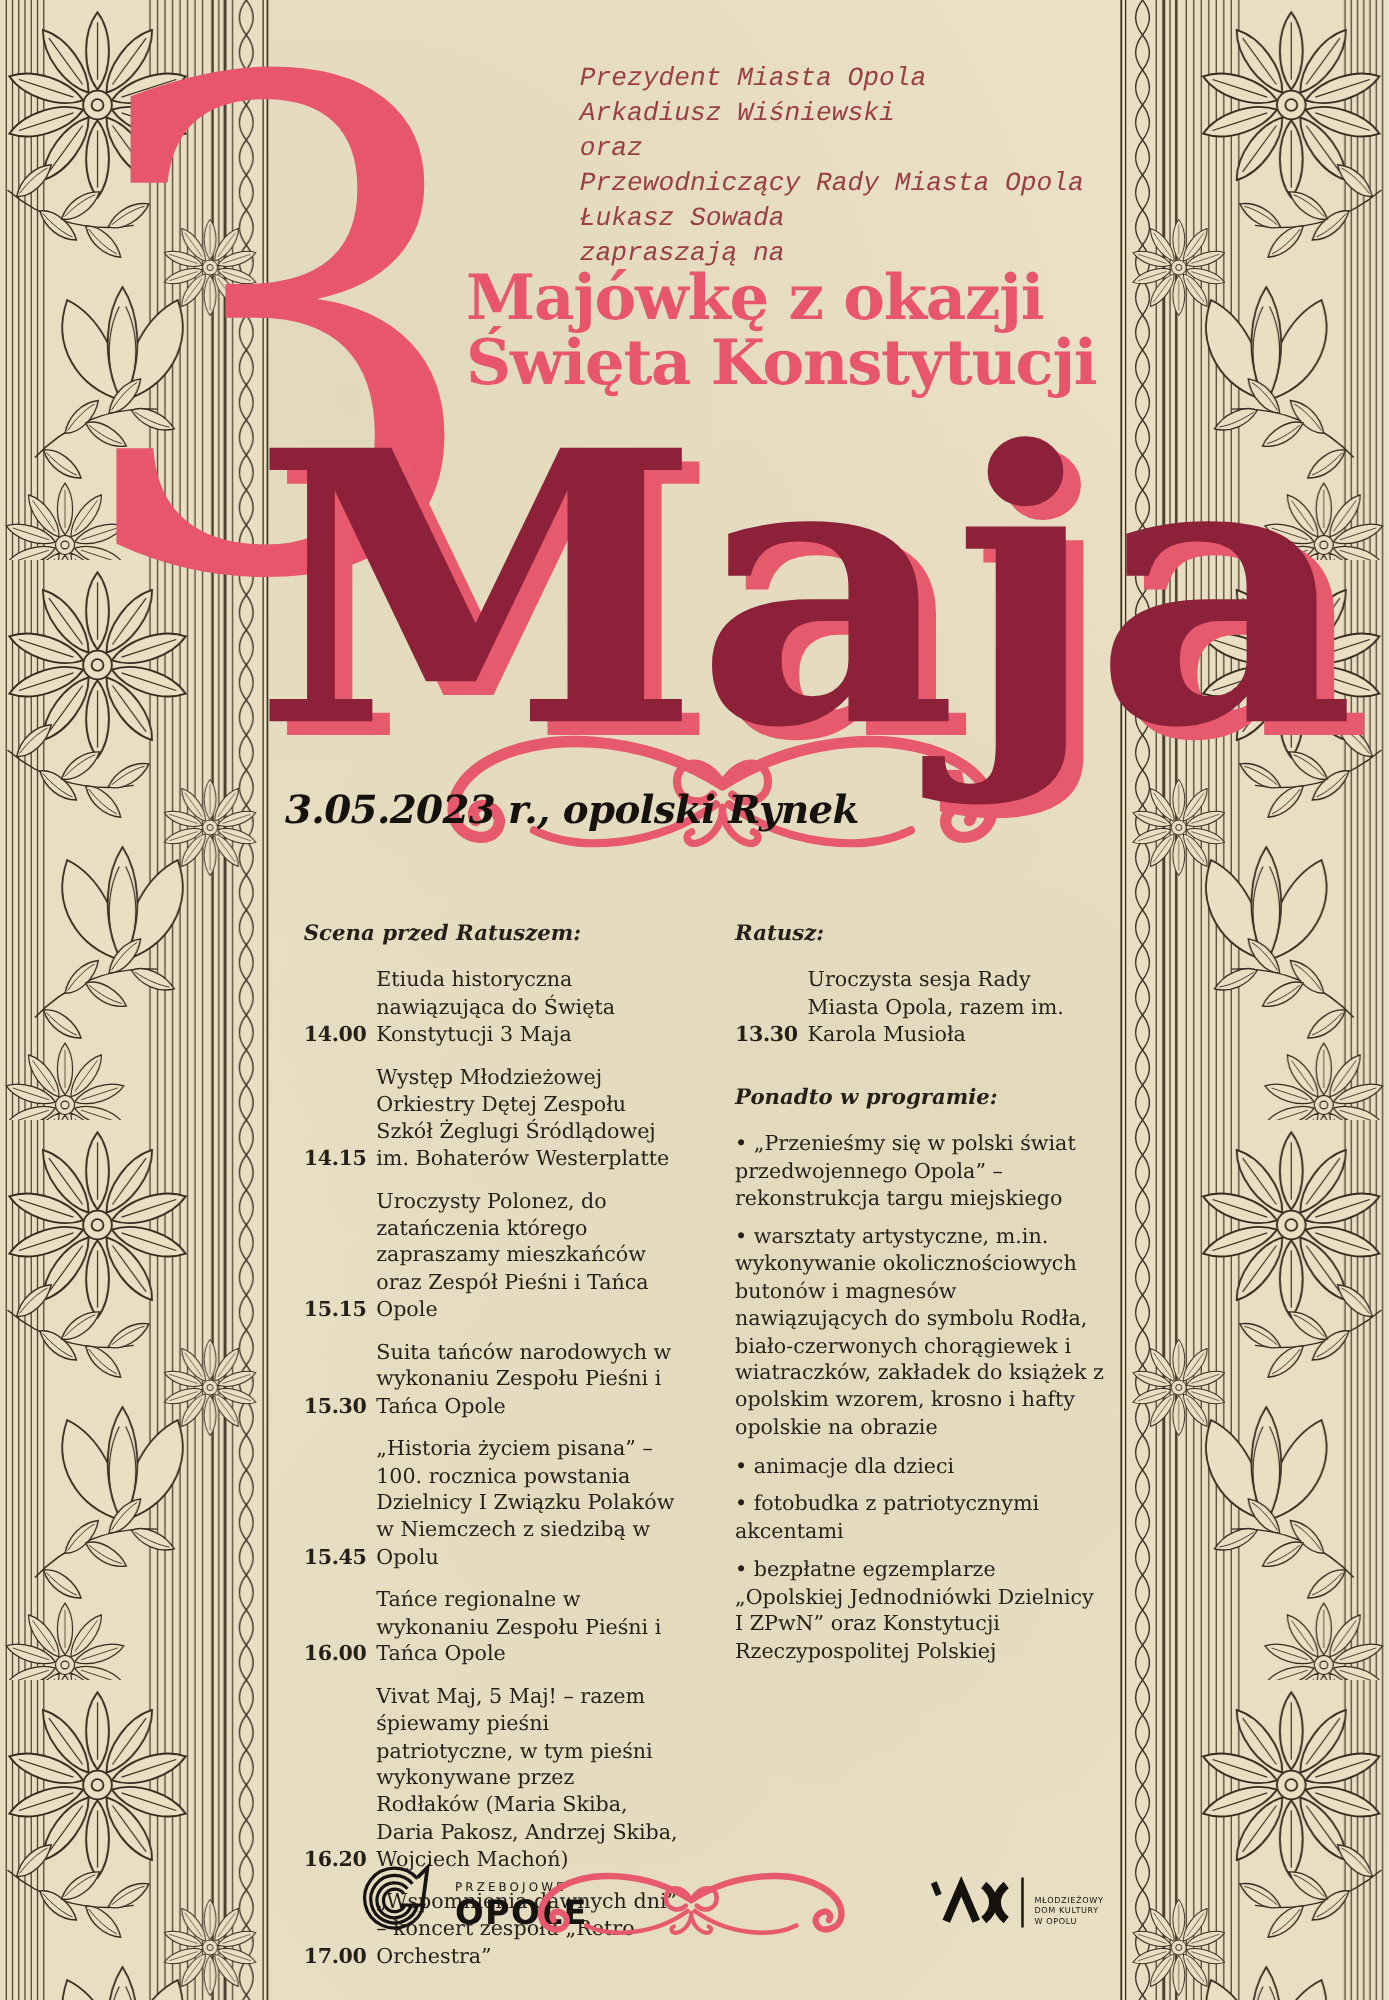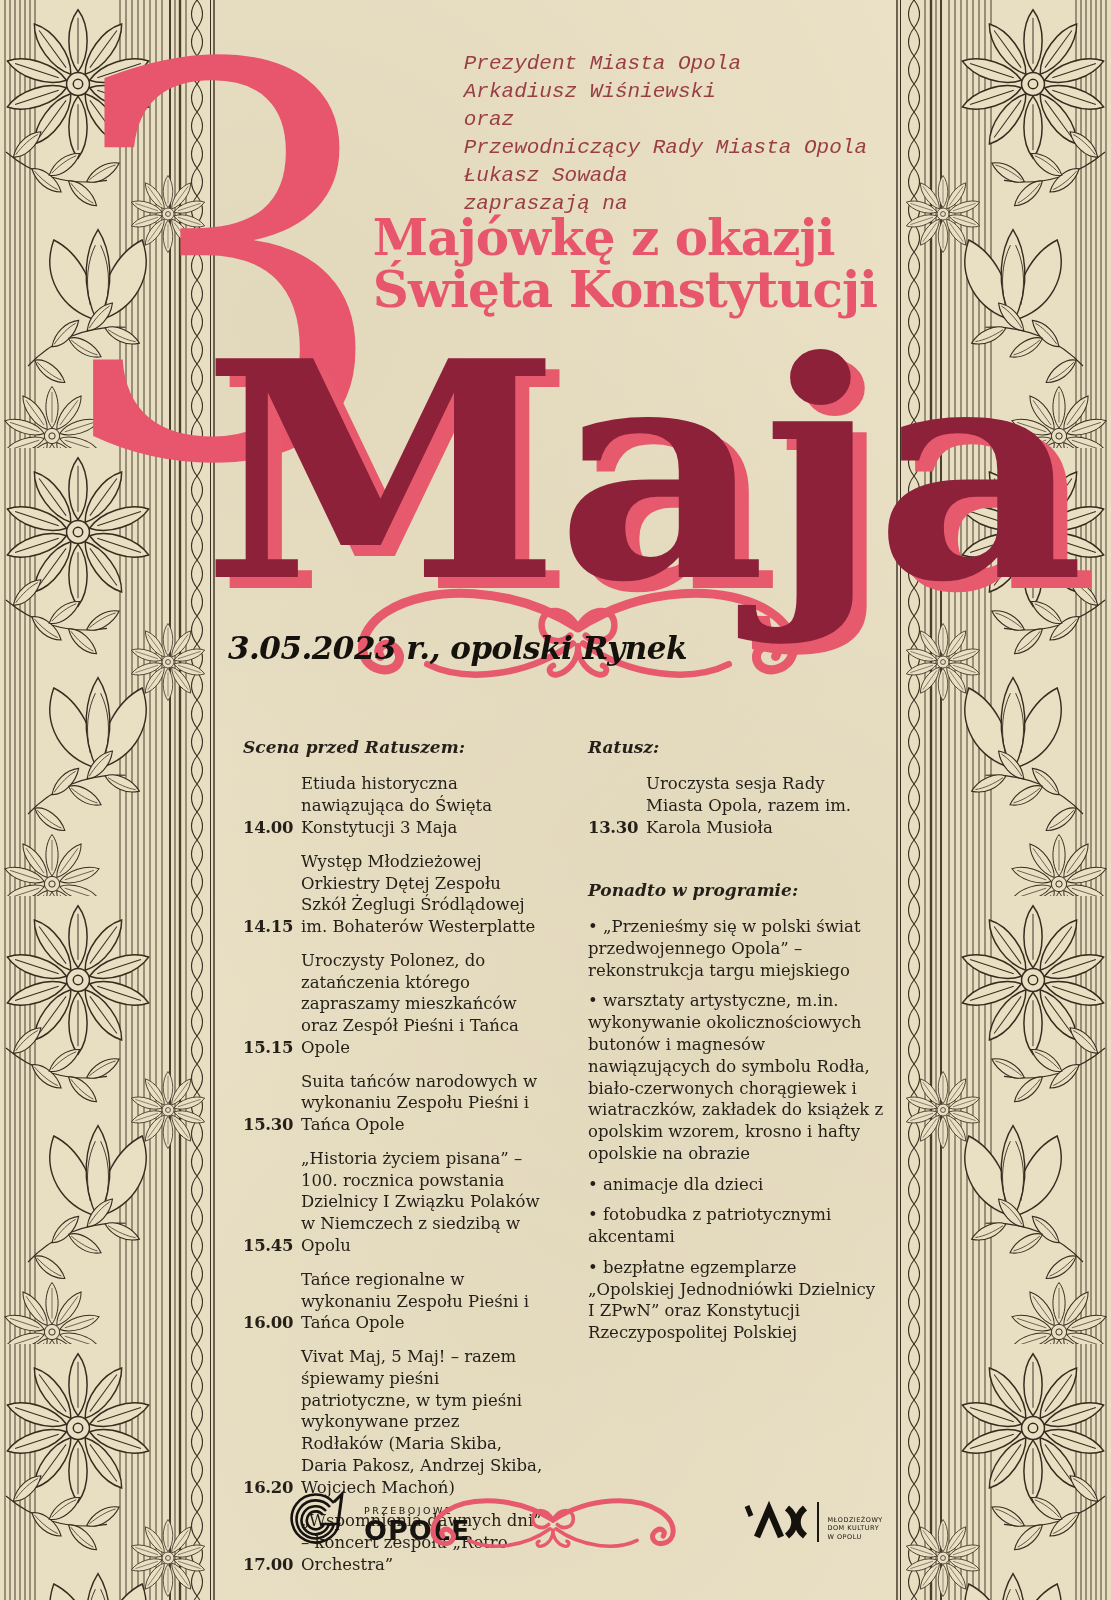--- a/index.html
+++ b/index.html
@@ -38,21 +38,21 @@
     position:absolute;left:228px;top:630px;z-index:7;
     font-style:italic;font-weight:700;font-size:31px;color:#15120e;letter-spacing:-.5px;
   }
   .col{position:absolute;font-size:16.5px;line-height:1.32;color:#241f18;}
   .col-left{left:243px;top:736px;width:302px;}
   .col-right{left:588px;top:736px;width:296px;}
   .col-header{font-style:italic;font-weight:700;font-size:17px;margin-bottom:15px;}
   .sched-row{display:flex;gap:11px;margin-bottom:12px;align-items:flex-end;}
   .sched-time{width:47px;flex:0 0 auto;font-weight:700;letter-spacing:-.3px;}
   .sched-text{flex:1;}
-  .subheader{margin-top:40px;font-style:italic;}
+  .subheader{margin-top:28px;font-style:italic;}
   .bullet{margin-bottom:9px;}
   .footer-opole{position:absolute;left:286px;top:1490px;display:flex;align-items:center;gap:10px;}
   .opole-text{font-family:"DejaVu Sans",sans-serif;color:#161310;}
   .opole-top{font-size:9.5px;letter-spacing:2.5px;font-weight:400;margin-bottom:1px;}
   .opole-bottom{font-size:27px;font-weight:700;letter-spacing:1px;line-height:1;}
   .flourish-footer{position:absolute;left:408px;top:1486px;}
   .footer-mdk{position:absolute;left:742px;top:1500px;display:flex;align-items:flex-end;gap:9px;}
   .mdk-divider{width:1.5px;height:40px;background:#1a1712;}
   .mdk-lines{font-family:"DejaVu Sans",sans-serif;font-size:6.5px;line-height:1.35;
     letter-spacing:.5px;color:#1a1712;text-transform:uppercase;}

